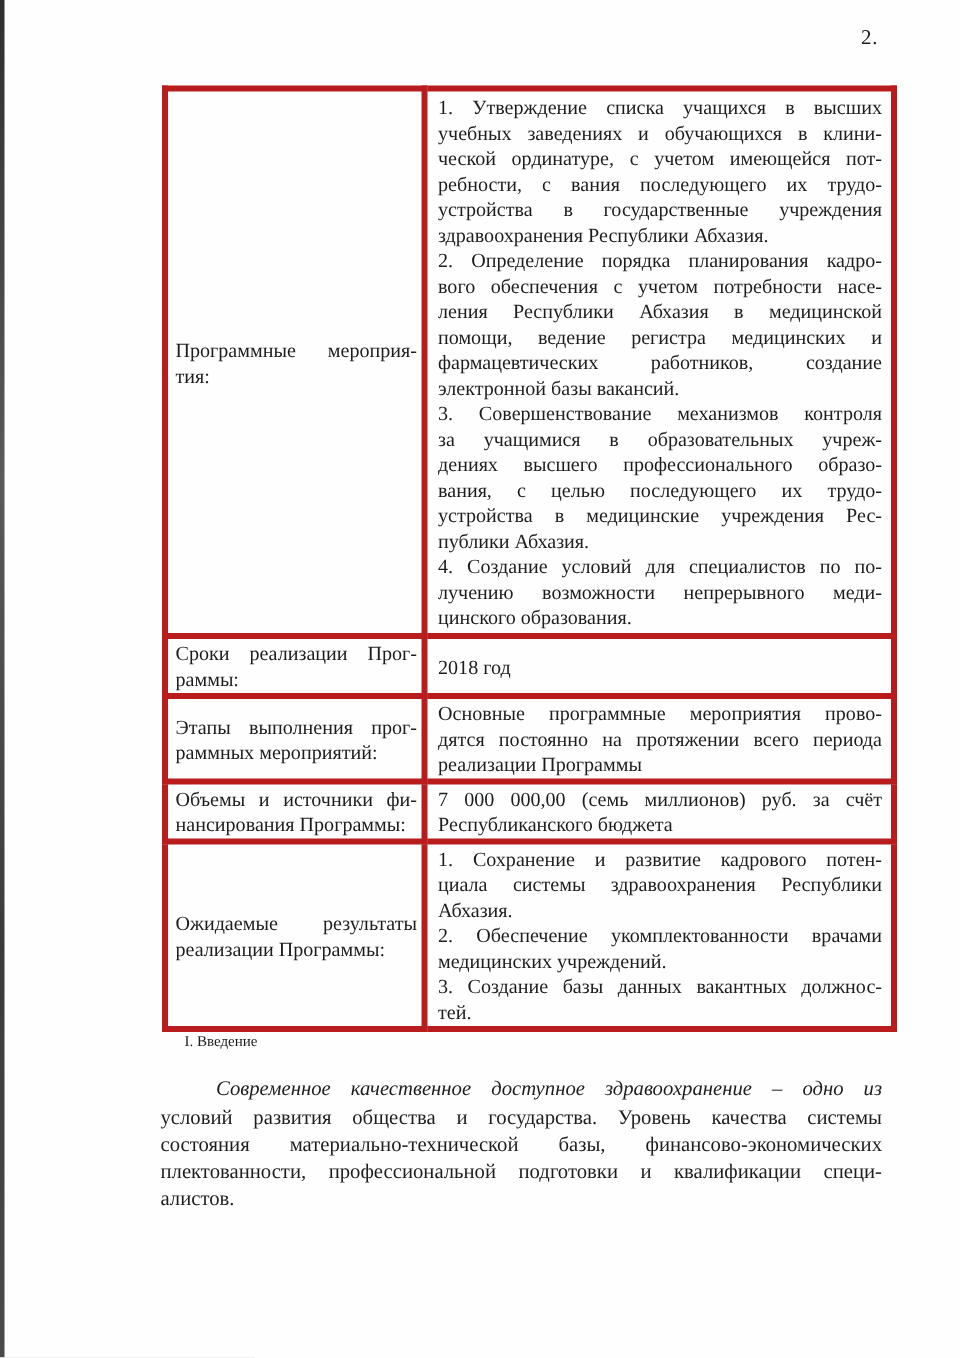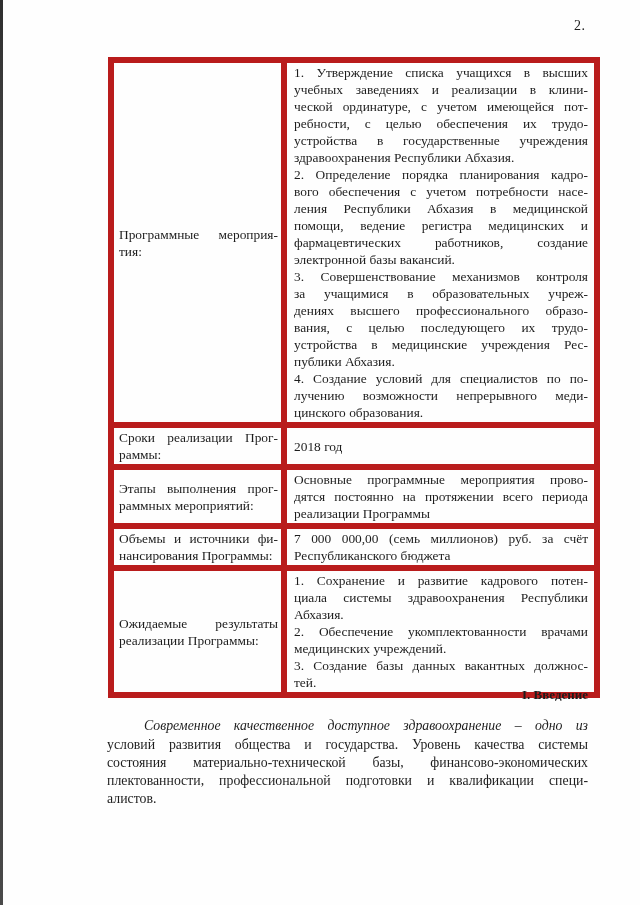--- a/index.html
+++ b/index.html
@@ -30,42 +30,41 @@
     position: absolute;
     left: 108px;
     top: 57px;
     width: 486px;
     border-collapse: collapse;
     table-layout: fixed;
     font-size: 13.4px;
     line-height: 17px;
   }
   table.doc-table td {
-    border: 6px solid #b91c1c;
+    border: 4px solid #b91c1c;
     vertical-align: middle;
     box-sizing: border-box;
   }
   td.label-cell { width: 173px; padding: 1px 3px 1px 5px; margin-left: 30px; }
   td.value-cell { width: 313px; padding: 1px 6px 1px 7px; }
   .para { margin: 0; }
   .line { text-align: justify; text-align-last: justify; }
   .line.last { text-align-last: left; }
   .intro-section {
     position: absolute;
     left: 107px;
     top: 686px;
     width: 481px;
     font-size: 13.8px;
     line-height: 18.3px;
   }
   .section-heading {
-    font-size: 13px;
-    font-weight: bold;
+    font-size: 10px;
+    font-weight: normal;
     margin: 0 0 13px 16px;
-    text-align: right;
   }
   .intro-paragraph .line.indent { padding-left: 37px; font-style: italic; }
 </style>
 </head>
 <body>
 
 <div class="page">
   <div class="left-edge-artifact"></div>
   <div class="page-number">2.</div>
 
@@ -74,23 +73,23 @@
         <tr style="height: 365px;">
           <td class="label-cell">
             <div class="para">
               <div class="line">Программные мероприя-</div>
               <div class="line last">тия:</div>
             </div>
           </td>
           <td class="value-cell">
             <div class="para">
               <div class="line">1. Утверждение списка учащихся в высших</div>
-              <div class="line">учебных заведениях и реализации в клини-</div>
+              <div class="line">учебных заведениях и обучающихся в клини-</div>
               <div class="line">ческой ординатуре, с учетом имеющейся пот-</div>
-              <div class="line">ребности, с целью обеспечения их трудо-</div>
+              <div class="line">ребности, с вания последующего их трудо-</div>
               <div class="line">устройства в государственные учреждения</div>
               <div class="line last">здравоохранения Республики Абхазия.</div>
             </div>
             <div class="para">
               <div class="line">2. Определение порядка планирования кадро-</div>
               <div class="line">вого обеспечения с учетом потребности насе-</div>
               <div class="line">ления Республики Абхазия в медицинской</div>
               <div class="line">помощи, ведение регистра медицинских и</div>
               <div class="line">фармацевтических работников, создание</div>
               <div class="line last">электронной базы вакансий.</div>

